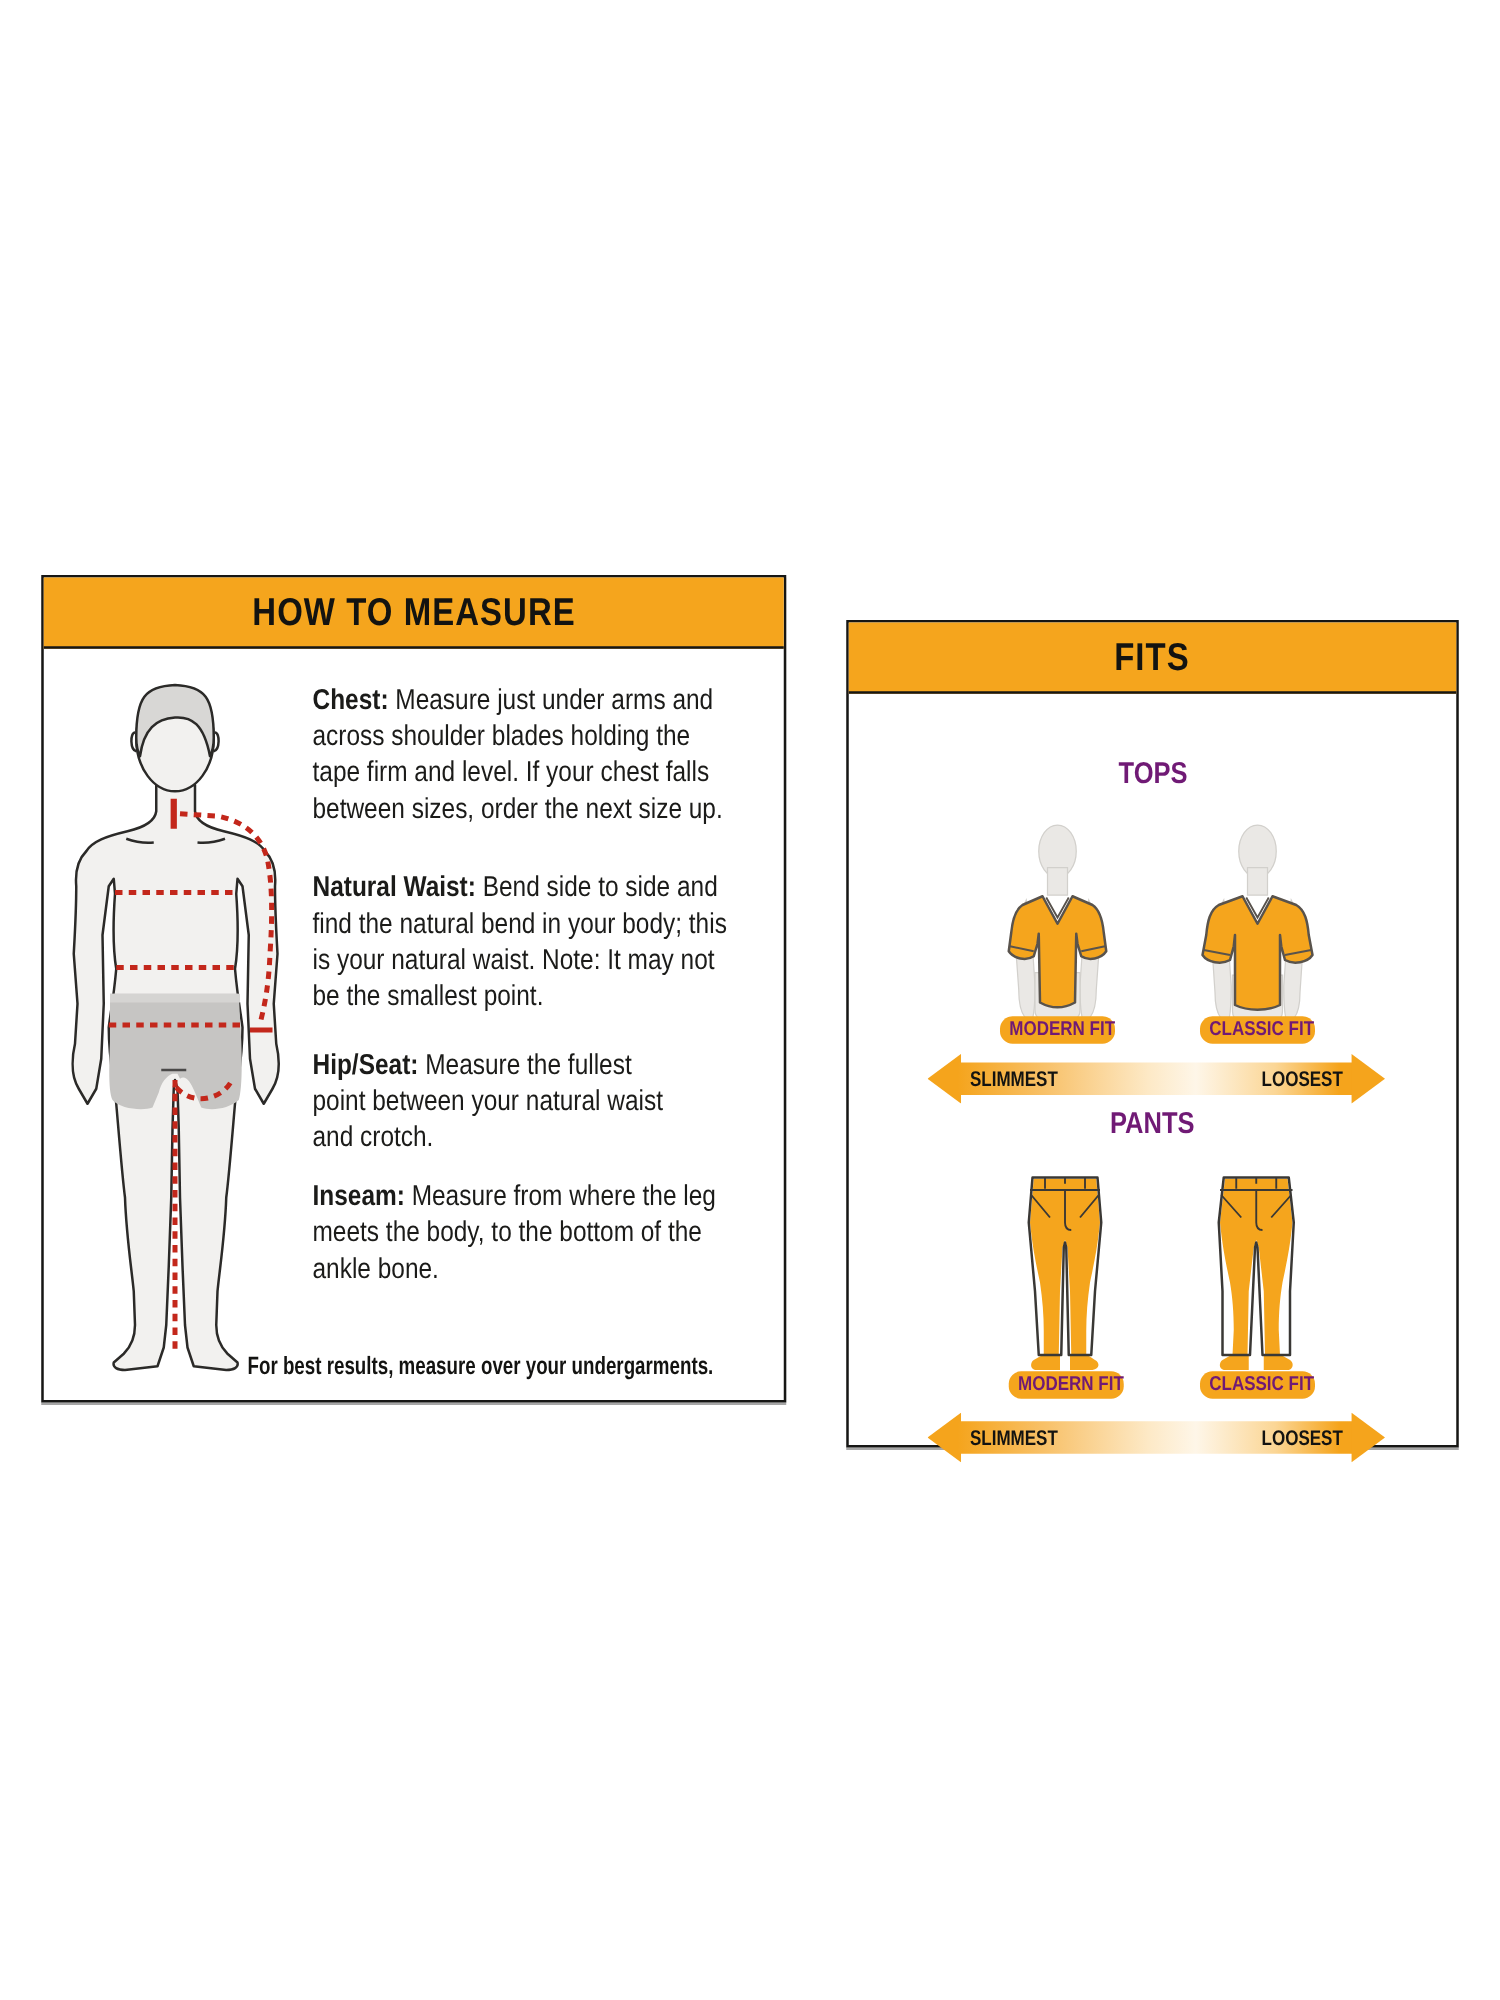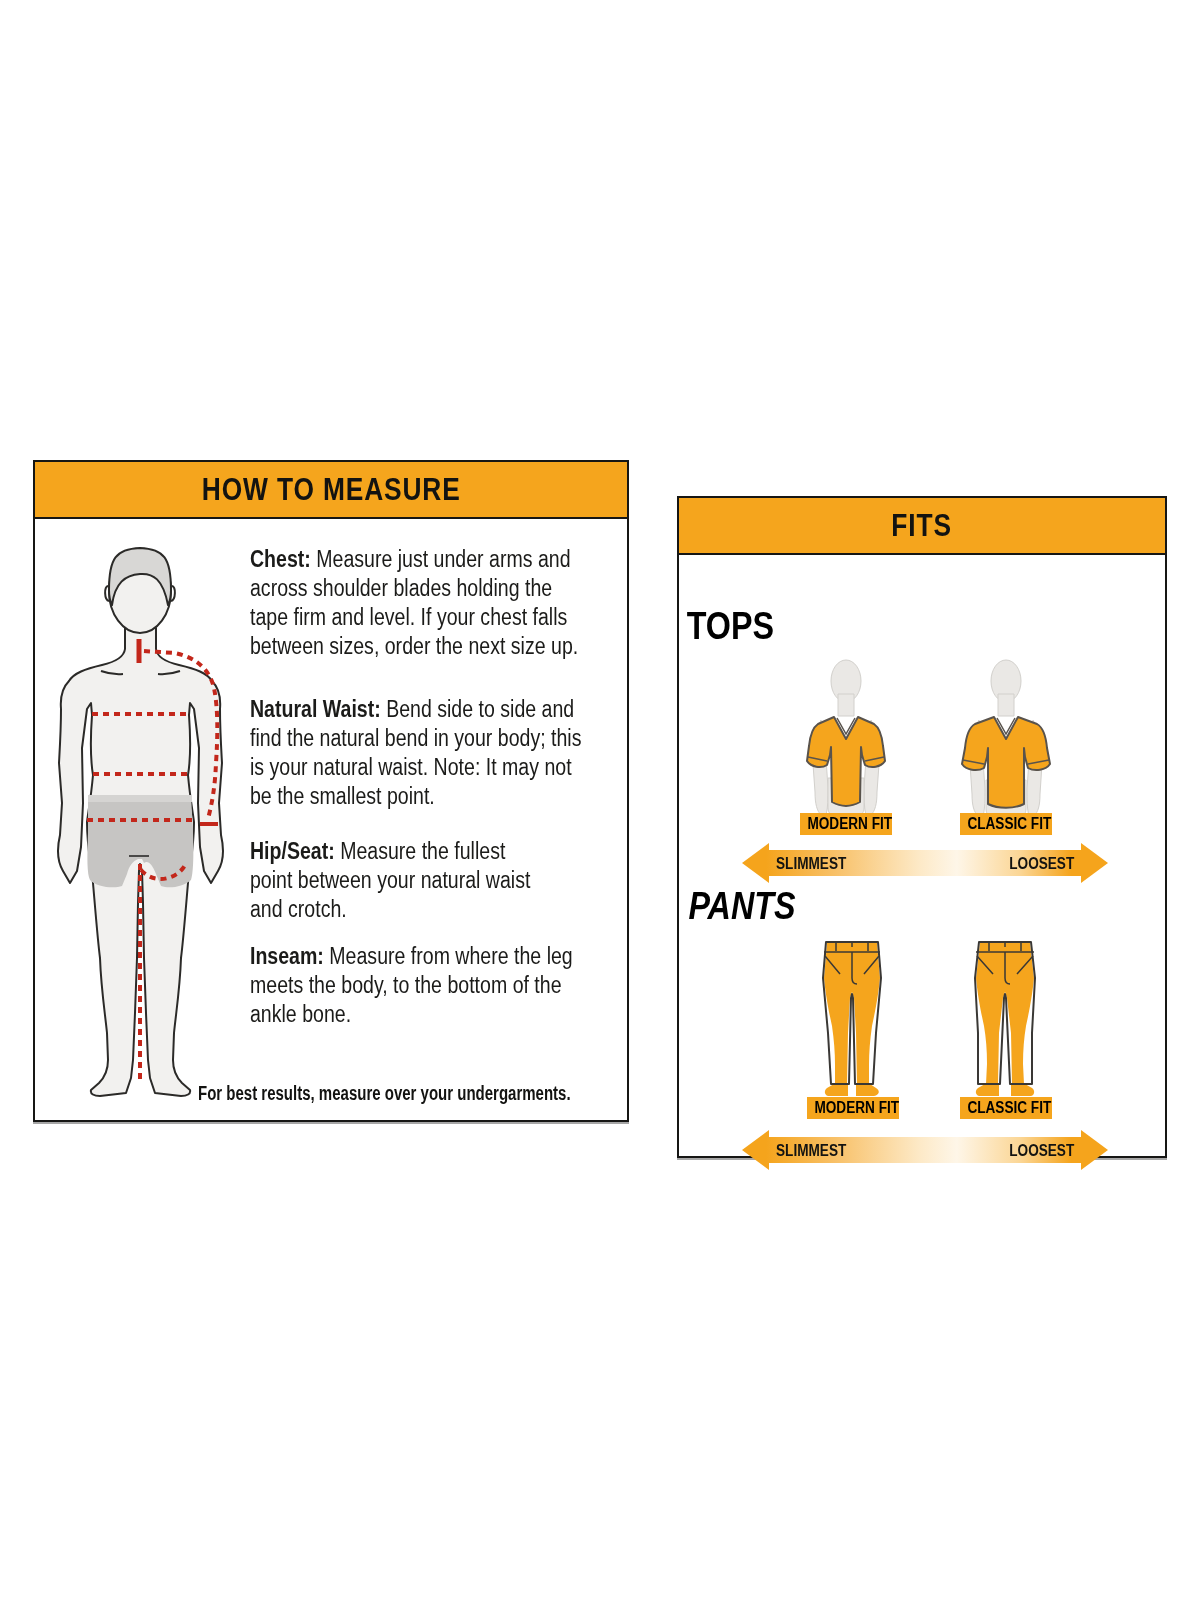--- a/index.html
+++ b/index.html
@@ -29,27 +29,27 @@
   .mp-para b { font-weight:bold; }
   .mp-para .ptext { white-space:pre-line; }
   .mp-footnote {
     position:absolute; left:163px; top:563px; margin:0; width:520px;
     font-size:20px; font-weight:bold; transform:scaleX(0.75); transform-origin:left top;
     white-space:nowrap; color:#131311;
   }
 
   
   .group-heading {
-    position:absolute; left:0; width:100%; text-align:left; margin:0;
-    font-size:38px; font-weight:bold; color:#000000;
+    position:absolute; left:0; width:100%; text-align:center; margin:0;
+    font-size:24px; font-weight:bold; color:#701a75;
   }
   .fig { position:absolute; }
   .fit-badge {
     position:absolute; height:22px; line-height:22px; background:#F5A51D;
-    text-align:left; font-size:16px; font-weight:bold; color:#000000;
+    text-align:left; font-size:16px; font-weight:bold; color:#701a75;border-radius:10px;
   }
   .scale-arrow { position:absolute; left:63px; width:366px; height:40px; }
   .arrow-body {
     position:absolute; left:24px; right:24px; top:7px; height:26px;
     background:linear-gradient(90deg,#F5A41C 0%,#F8C169 22%,#FDE9C6 48%,#FEF6E8 60%,#FBD695 80%,#F5A41C 96%);
   }
   .arrow-head { position:absolute; top:0; width:27px; height:40px; background:#F5A41C; }
   .arrow-head.left  { left:0;  clip-path:polygon(100% 0, 0 50%, 100% 100%); }
   .arrow-head.right { right:0; clip-path:polygon(0 0, 100% 50%, 0 100%); }
   .arrow-label {
@@ -159,21 +159,21 @@
       </div>
 
       <div class="scale-arrow" style="top:288px;">
         <div class="arrow-head left"></div>
         <div class="arrow-body"></div>
         <div class="arrow-head right"></div>
         <span class="arrow-label left">SLIMMEST</span>
         <span class="arrow-label right">LOOSEST</span>
       </div>
 
-      <h2 class="group-heading" style="top:330px;font-style:italic;">
+      <h2 class="group-heading" style="top:330px;">
         <span class="cond">PANTS</span>
       </h2>
 
       <svg class="fig" style="left:133px; top:383px;" width="80" height="162" viewBox="0 0 80 162">
         <path d="M14,4 L66,4 L69,40 L64,95 L61,146 L43,146 L41,60 L40,56 L39,60 L37,146 L19,146 L16,95 L11,40 Z" fill="#ffffff" stroke="none"></path>
         <path d="M15,5 L65,5 L68,40 C66,60 63,74 60,88 C58,102 57,114 57,127 L57,146 L45,146 L44,95 L42,60 L40,54 L38,60 L36,95 L35,146 L23,146 L23,127 C23,114 22,102 20,88 C17,74 14,60 12,40 Z" fill="#F5A51D"></path>
         <path d="M22,146 L36,146 L36,158 L16,158 C12,157 12,152 15,150 Z" fill="#F5A51D"></path>
         <path d="M44,146 L58,146 L64,150 C68,152 68,157 62,158 L44,158 Z" fill="#F5A51D"></path>
         <path d="M14,4 L66,4 L69,40 L64,95 L61,146 L43,146 L41,60 L40,56 L39,60 L37,146 L19,146 L16,95 L11,40 Z" fill="none" stroke="#3A3835" stroke-width="2" stroke-linejoin="round"></path>
         <path d="M12,14 L68,14" stroke="#3A3835" stroke-width="1.5" fill="none"></path>

